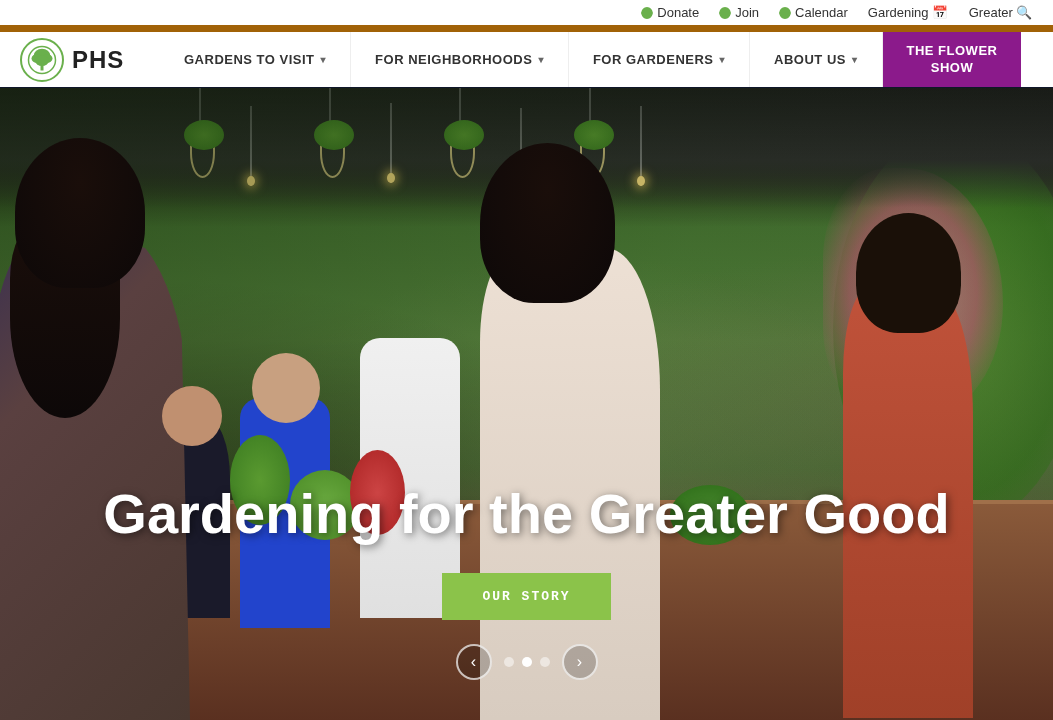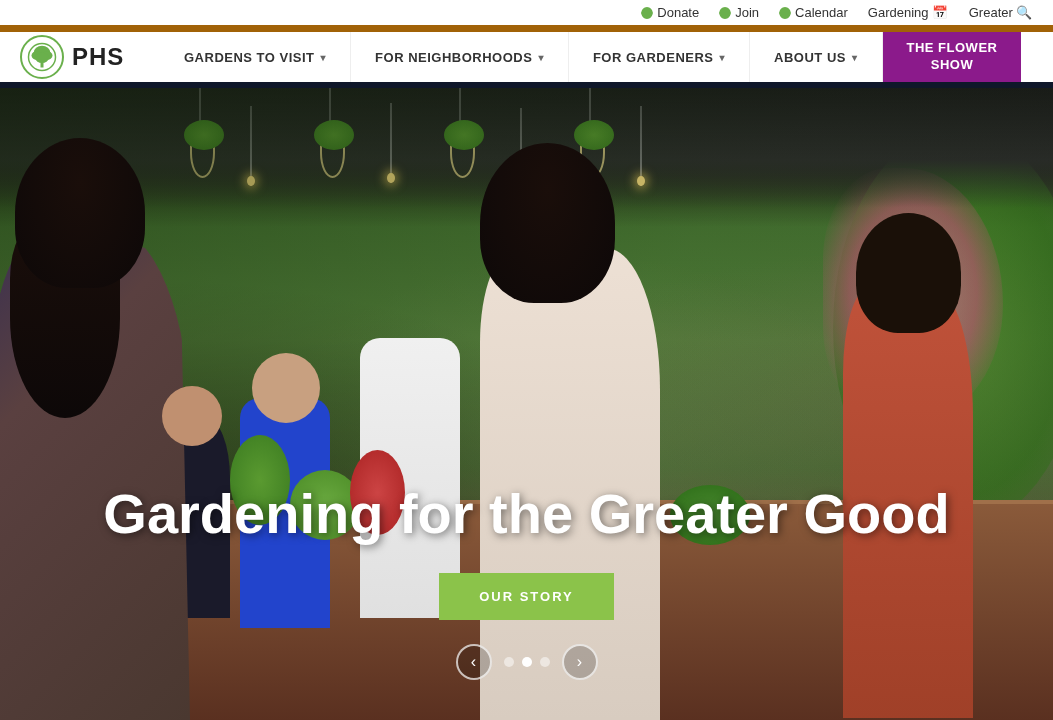--- a/index.html
+++ b/index.html
@@ -42,21 +42,21 @@
       display: inline-block;
       font-size: 13px;
     }
 
     
     .main-nav {
       display: flex;
       align-items: stretch;
       background: #fff;
       height: 56px;
-      border-bottom: 6px solid #0f172a;
+      border-bottom: 1px solid #0f172a;
     }
     .logo-area {
       display: flex;
       align-items: center;
       padding: 0 20px;
       gap: 8px;
       min-width: 160px;
     }
     .logo-circle {
       width: 44px;
@@ -632,21 +632,21 @@
     <div style="position:absolute;bottom:180px;left:290px;width:70px;height:70px;background:radial-gradient(ellipse,#6aaa40,#4a8a25);border-radius:50%;z-index:9;"></div>
     <div style="position:absolute;bottom:185px;left:350px;width:55px;height:85px;background:radial-gradient(ellipse,#cc4444,#aa2222);border-radius:50%;z-index:9;"></div>
     <div style="position:absolute;bottom:175px;left:670px;width:80px;height:60px;background:radial-gradient(ellipse,#4a8a30,#2a6a15);border-radius:50%;z-index:9;"></div>
 
   </div>
 
   <div class="hero-overlay"></div>
 
   <div class="hero-content">
     <h1 class="hero-title">Gardening for the Greater Good</h1>
-    <a class="hero-cta" style="background: rgb(139, 195, 74);">OUR STORY</a>
+    <a class="hero-cta" style="background: rgb(139, 195, 74); font-family: Liberation Mono, monospace;">OUR STORY</a>
   </div>
 
   <div class="carousel-controls">
     <div class="carousel-arrow">‹</div>
     <div class="carousel-dots">
       <div class="dot"></div>
       <div class="dot active"></div>
       <div class="dot"></div>
     </div>
     <div class="carousel-arrow">›</div>

